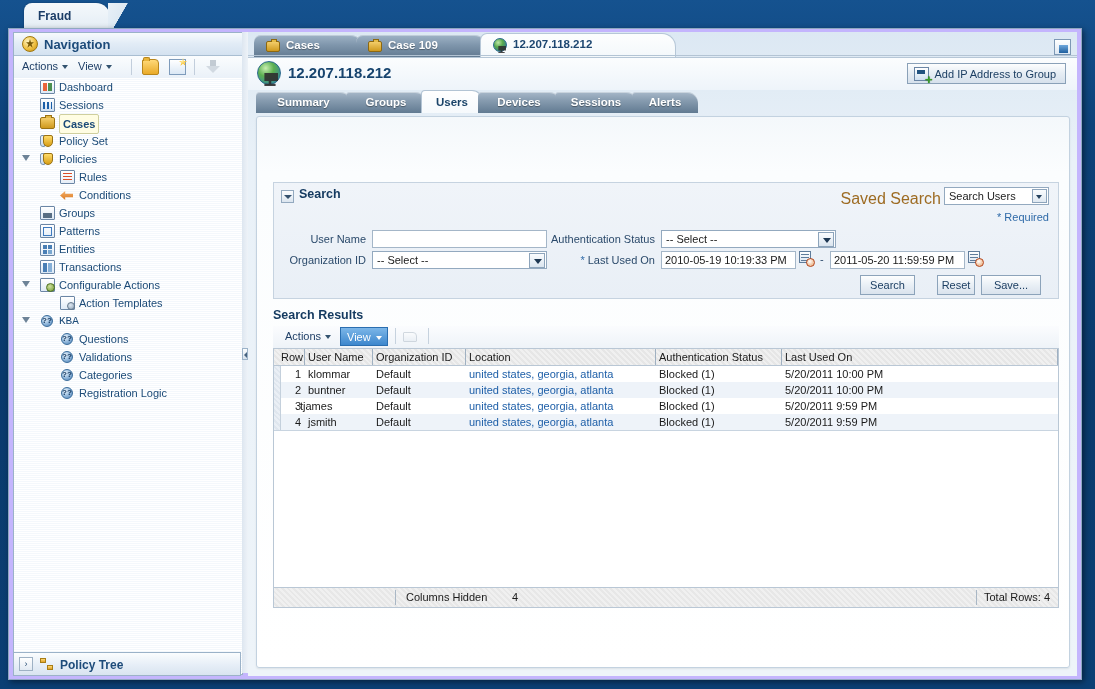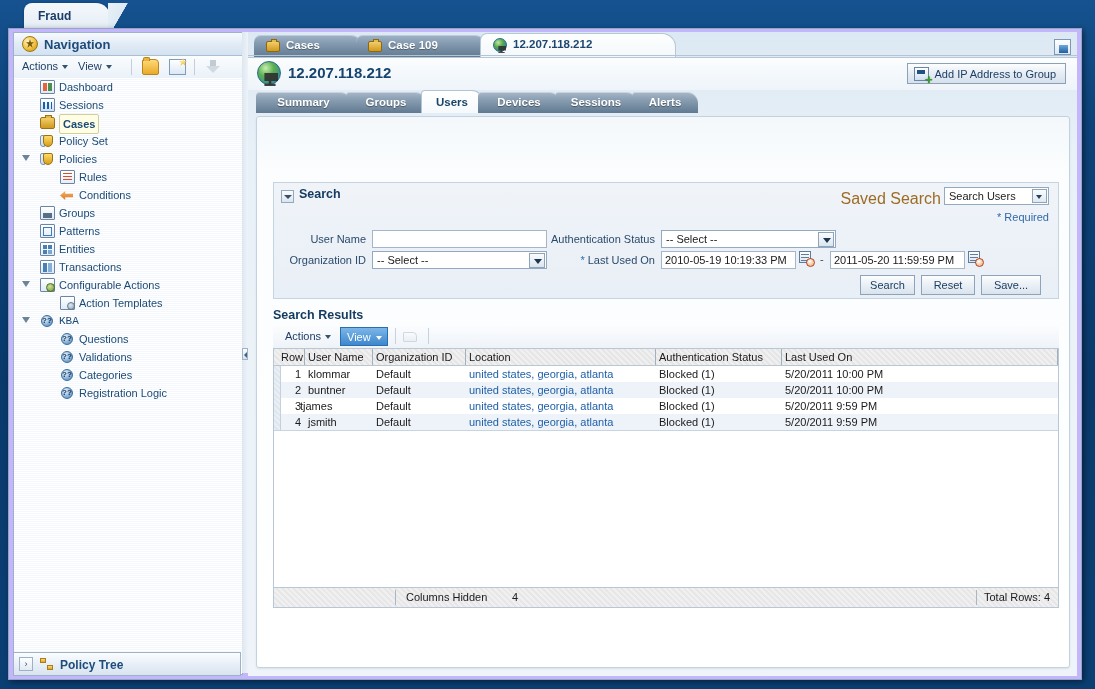--- a/index.html
+++ b/index.html
@@ -1074,21 +1074,21 @@
             <span class="clock"></span>
           </div>
         <div style="position:absolute; left:546px; top:70px; font-size:11px; color:#2b4a6b;">-</div>
         <input class="txtinput" style="left: 556px; top: 68px; width: 135px; height: 18px;" value="2011-05-20 11:59:59 PM">
         <div class="cal-icon" style="left:694px; top:68px;">
             <span class="sheet"></span>
             <span class="clock"></span>
           </div>
 
         <div class="btn" style="right:143px; top:92px; width:55px;">Search</div>
-        <div class="btn" style="right:83px; top:92px; width:54px;">Reset</div>
+        <div class="btn" style="right:83px; top:92px; width:38px;">Reset</div>
         <div class="btn" style="right:17px; top:92px; width:60px;">Save...</div>
       </div>
 
       <div id="results-title">Search Results</div>
 
       <div id="results-toolbar">
         <div class="rtb-menu" style="left:12px">
           <span>Actions</span><span class="tb-caret"></span>
         </div>
         <div class="view-menu" style="left:67px">

